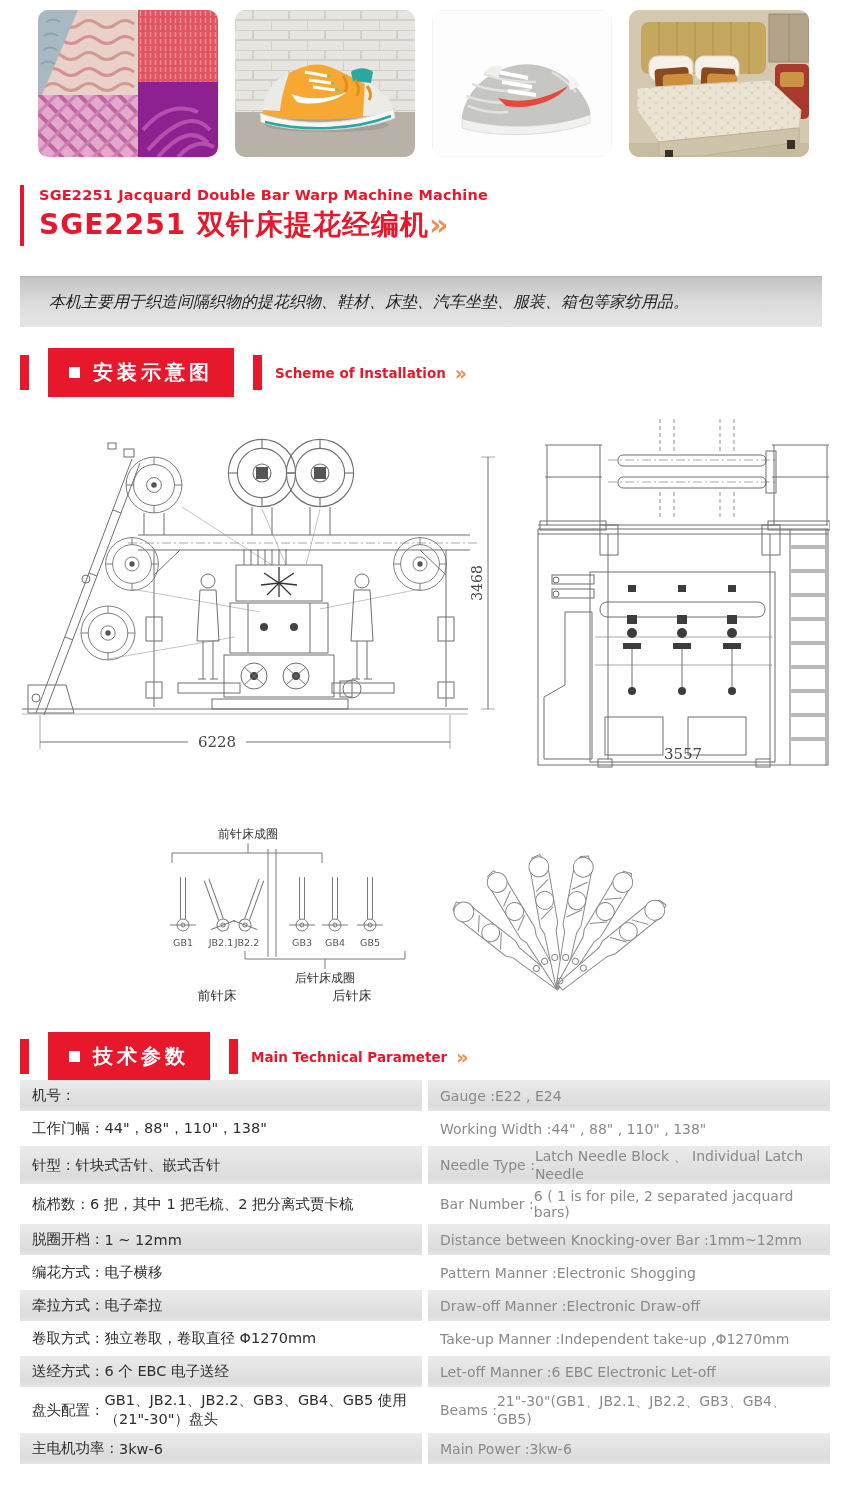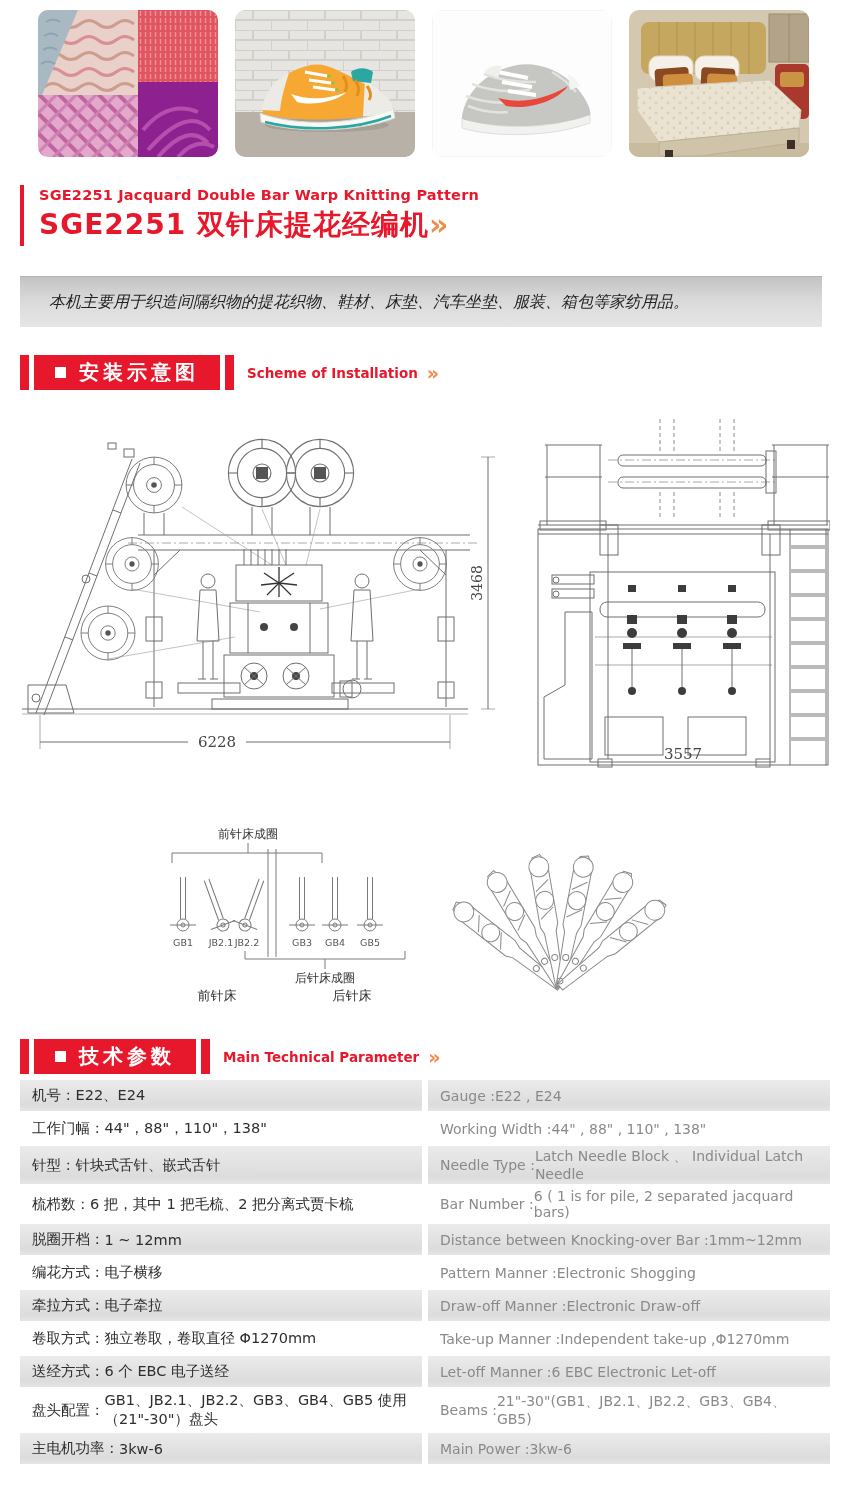--- a/index.html
+++ b/index.html
@@ -16,21 +16,21 @@
   .header .main{color:#e7182c;font-weight:bold;font-size:28px;letter-spacing:1px;}
   .header .arrow{color:#ef8d50;font-size:30px;font-weight:bold;line-height:1;}
   
   .intro-box{margin:30px 28px 0 20px;height:50px;display:flex;align-items:center;padding:0 29px;
              background:linear-gradient(180deg,#c3c3c3 0%,#d9d9d9 45%,#e6e6e6 100%);
              border-top:1px solid #b2b2b2;font-size:16px;color:#1f1f1f;font-style:italic;}
   .intro-en{margin:23px 20px 0 20px;font-size:15.5px;color:#696969;}
   
   .section-banner{margin:28px 20px 0 20px;display:flex;align-items:center;height:35px;}
   .side-bar{width:9px;height:35px;background:#e7182c;flex:none;}
-  .banner-box{margin:0 5px;background:#e7182c;color:#fff;height:35px;display:flex;align-items:center;
+  .banner-box{margin:0 19px;background:#e7182c;color:#fff;height:49px;display:flex;align-items:center;
               padding:0 21px;gap:13px;flex:none;}
   .bullet{width:11px;height:11px;background:#fff;display:inline-block;}
   .banner-zh{font-size:20px;font-weight:bold;letter-spacing:4px;}
   .banner-en{color:#e7182c;font-weight:bold;font-size:13.5px;margin-left:13px;}
   .banner-arrow{color:#ef8d50;font-weight:bold;font-size:19px;margin-left:9px;}
   
   .drawing-wrap{margin:7px 20px 0 20px;}
   
   .spec-table{margin:6px 20px 0 20px;display:grid;grid-template-columns:1fr 1fr;column-gap:6px;row-gap:2px;}
   .cell{min-height:31px;display:flex;align-items:center;padding:2px 12px;box-sizing:border-box;}
@@ -147,21 +147,21 @@
         <rect x="0" y="133" width="180" height="14" fill="#c9bb9e"></rect>
         <polygon points="8,78 140,70 172,100 170,118 30,132 8,100" fill="url(#quilt)" stroke="#d3c9b2"></polygon>
         <polygon points="30,132 170,118 170,132 72,146 30,146" fill="#cfc3a9" stroke="#bdb093"></polygon>
         <rect x="36" y="140" width="8" height="7" fill="#3a3028"></rect>
         <rect x="158" y="130" width="8" height="9" fill="#3a3028"></rect>
       </svg>
     </div>
   </div>
 
   <div class="header">
-    <div class="sub">SGE2251 Jacquard Double Bar Warp Knitting Pattern</div>
+    <div class="sub">SGE2251 Jacquard Double Bar Warp Machine Machine</div>
     <div class="main-row">
       <span class="main">SGE2251 双针床提花经编机</span>
       <span class="arrow">»</span>
     </div>
   </div>
 
   <div class="intro-box">
     <span>本机主要用于织造间隔织物的提花织物、鞋材、床垫、汽车坐垫、服装、箱包等家纺用品。</span>
   </div>
 
@@ -459,21 +459,20 @@
     </span>
     <span class="side-bar"></span>
     <span class="banner-en">Main Technical Parameter</span>
     <span class="banner-arrow">»</span>
   </div>
 
   <div class="spec-table">
 
     <div class="cell zh gray">
       <span class="lbl">机号：</span>
-        <span class="val">E22、E24</span>
       </div>
     <div class="cell en gray">
       <span class="lbl">Gauge : </span>
         <span class="val">E22 , E24</span>
       </div>
 
     <div class="cell zh">
       <span class="lbl">工作门幅：</span>
         <span class="val">44"，88"，110"，138"</span>
       </div>

